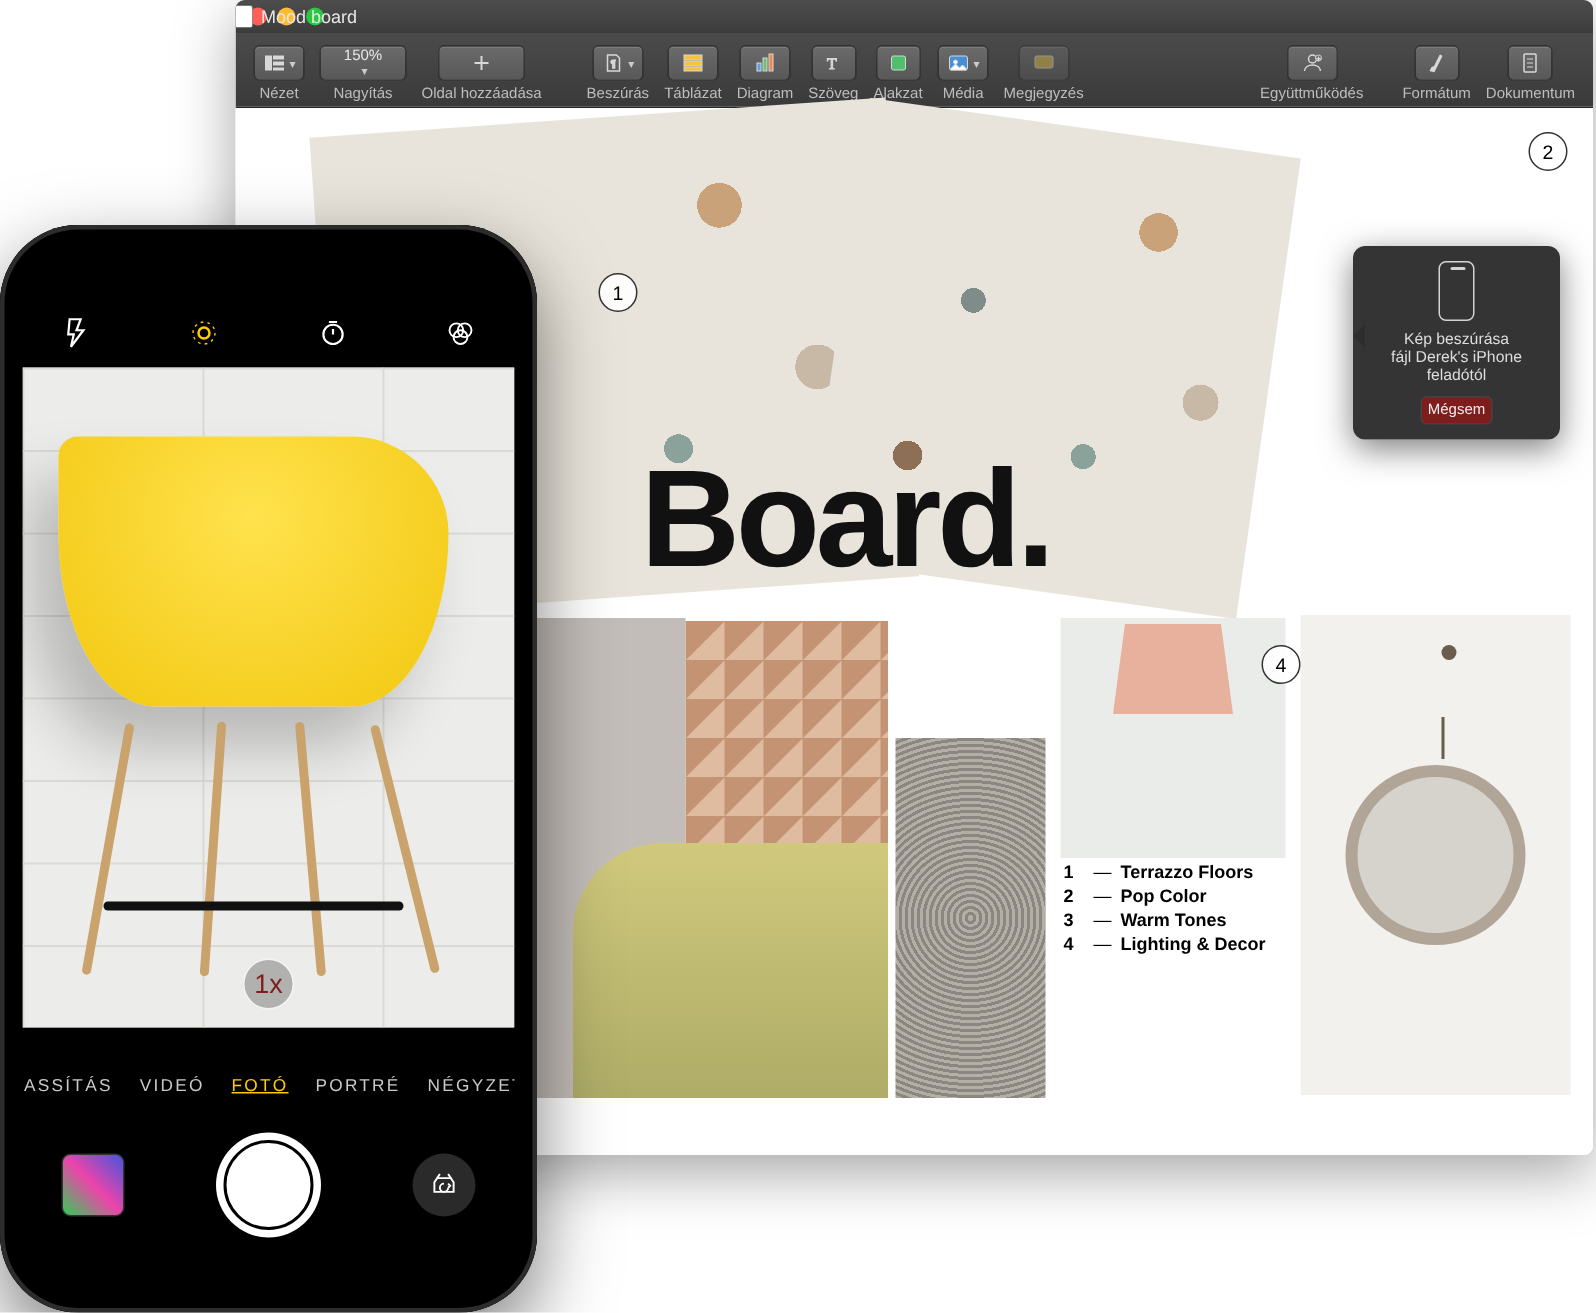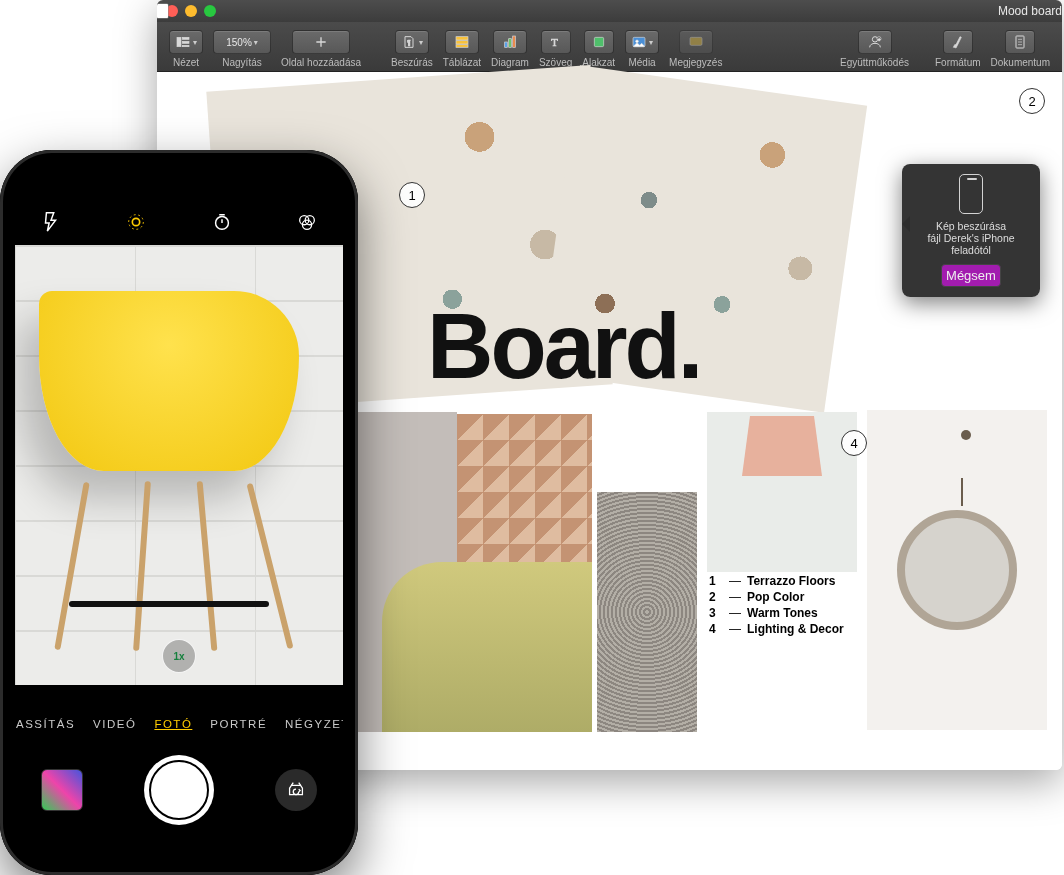--- a/index.html
+++ b/index.html
@@ -26,21 +26,21 @@
     background: linear-gradient(#4d4d4d,#3c3c3c);
     display: flex; align-items: center;
     position: relative;
     color:#ccc;
   }
   .traffic { display:flex; gap:7px; margin-left:9px;}
   .tl { width:12px; height:12px; border-radius:50%; }
   .tl.red{background:#ff5f57;} .tl.yellow{background:#febc2e;} .tl.green{background:#28c840;}
   .titlebar-title {
     position:absolute; left:0; right:0; text-align:center;
-    font-size:12px; color:#e7e7e7; display:flex; align-items:center; justify-content:space-between; gap:6px;
+    font-size:12px; color:#e7e7e7; display:flex; align-items:center; justify-content:flex-start; gap:6px;
     pointer-events:none;
   }
   .docicon{width:11px;height:14px;background:#fff;border-radius:1px; box-shadow:0 0 0 .5px #888;}
 
   .toolbar {
     height: 50px;
     background: linear-gradient(#4b4b4b,#3a3a3a);
     border-bottom:1px solid #222;
     display:flex; align-items:flex-end;
     padding: 0 8px 3px 8px;
@@ -55,21 +55,21 @@
   }
   .tbtn .ico {
     width:34px; height:24px;
     background:linear-gradient(#6a6a6a,#585858);
     border:1px solid rgba(0,0,0,.45);
     border-radius:4px;
     display:flex; align-items:center; justify-content:center;
     margin-bottom:3px;
     box-shadow: inset 0 1px 0 rgba(255,255,255,.12);
   }
-  .tbtn .ico.wide{width:58px;}
+  .tbtn .ico.wide{width:58px;flex-direction:column;}
   .tbtn .ico.narrow{width:30px;}
   .tbtn.dim .ico{opacity:.55;}
   .spacer{flex:1;}
   .ico svg{width:16px;height:16px;fill:#d8d8d8;stroke:#d8d8d8;}
   .ico .chev{font-size:8px;color:#ccc;margin-left:2px;}
   .ico .txt{font-size:10px;color:#e8e8e8;}
 
   
   .canvas {
     position:relative;
@@ -129,21 +129,21 @@
   .legend div{margin:2px 0;}
   .legend span.n{display:inline-block;width:14px;} .legend span.dash{margin:0 6px;font-weight:400;}
 
   
   .popover{position:absolute;right:22px;top:92px;width:138px;background:rgba(45,45,45,.97);
     border-radius:8px;padding:10px 8px 10px 8px;color:#ddd;font-size:10.5px;text-align:center;
     box-shadow:0 6px 22px rgba(0,0,0,.5);}
   .popover::before{content:"";position:absolute;left:-8px;top:52px;border:8px solid transparent;border-right-color:rgba(45,45,45,.97);}
   .popover .phoneico{width:24px;height:40px;margin:0 auto 6px;border:1.5px solid #d3d3d3;border-radius:5px;position:relative;}
   .popover .phoneico::after{content:"";position:absolute;top:3px;left:7px;width:10px;height:2px;border-radius:2px;background:#d3d3d3;}
-  .popover button{margin-top:8px;background:#a21caf;border:1px solid #444;color:#eee;border-radius:4px;padding:3px 4px;font-size:13px;}
+  .popover button{margin-top:8px;background:#7f1d1d;border:1px solid #444;color:#eee;border-radius:4px;padding:3px 4px;font-size:10px;}
 
   
   .iphone {
     position:absolute; left:0; top:150px;
     width:358px; height:725px;
     background:#000;
     border-radius:52px;
     box-shadow: 0 20px 50px rgba(0,0,0,.5), inset 0 0 0 3px #2c2c2c, inset 0 0 0 13px #000;
     padding:15px;
   }
@@ -174,21 +174,21 @@
     box-shadow:-20px 28px 40px rgba(0,0,0,.22);
   }
   .leg{position:absolute;width:6px;background:#caa26b;bottom:0;height:170px;border-radius:3px;}
   .lg1{left:40px;transform:rotate(10deg);}
   .lg2{left:110px;transform:rotate(4deg);}
   .lg3{left:175px;transform:rotate(-5deg);}
   .lg4{left:238px;transform:rotate(-14deg);}
   .cross{position:absolute;bottom:44px;left:40px;width:200px;height:6px;background:#111;border-radius:3px;}
   .zoom{position:absolute;bottom:12px;left:50%;transform:translateX(-50%);
     width:34px;height:34px;border-radius:50%;border:1.5px solid rgba(255,255,255,.85);
-    display:flex;align-items:center;justify-content:center;font-size:10px;color:#15803d;background:rgba(0,0,0,.25);font-weight:bold;}
+    display:flex;align-items:center;justify-content:center;font-size:18px;color:#7f1d1d;background:rgba(0,0,0,.25);}
 
   .modes{position:absolute;bottom:130px;left:0;right:0;display:flex;justify-content:center;gap:18px;font-size:11.5px;letter-spacing:1.5px;}
   .modes span{color:#c9c9c9;}
   .modes span.active{color:#ffcc00;text-decoration:underline;}
 
   .controls{position:absolute;bottom:22px;left:0;right:0;height:96px;display:flex;align-items:center;justify-content:space-between;padding:0 26px;}
   .thumb{width:42px;height:42px;border-radius:6px;background:linear-gradient(45deg,#3c5,#e4a,#45d);border:1px solid #333;}
   .shutter{width:70px;height:70px;border-radius:50%;background:#fff;position:relative;}
   .shutter::after{content:"";position:absolute;inset:5px;border-radius:50%;border:2px solid #000;}
   .flip{width:42px;height:42px;border-radius:50%;background:#2a2a2a;display:flex;align-items:center;justify-content:center;}

